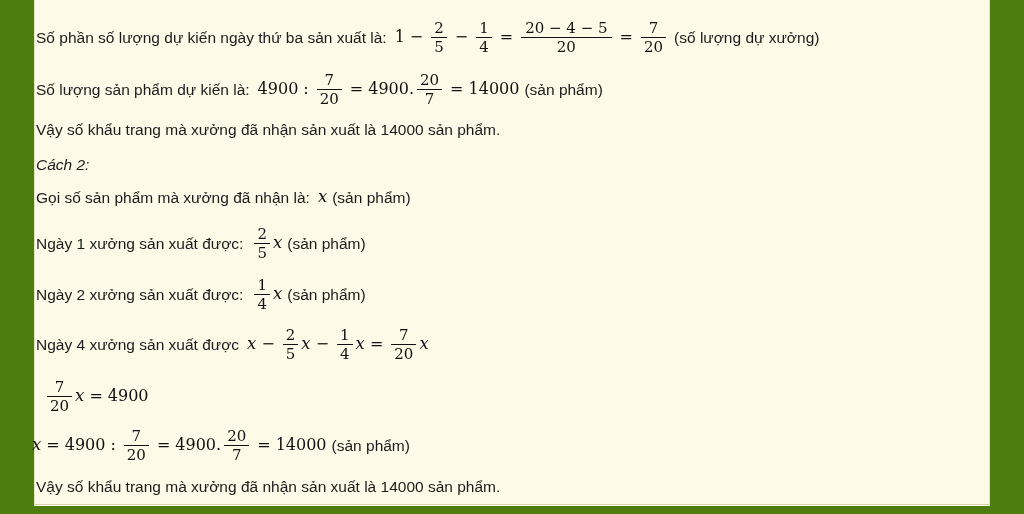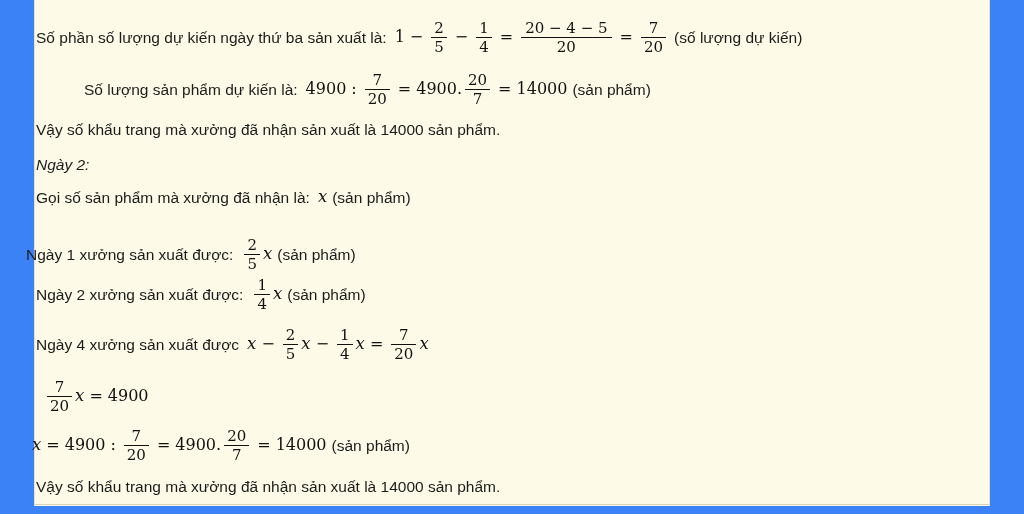--- a/index.html
+++ b/index.html
@@ -10,21 +10,21 @@
     width: 1024px;
     height: 514px;
     background: #ffffff;
     font-family: "Liberation Sans", sans-serif;
     overflow: hidden;
   }
   .page {
     position: relative;
     width: 1024px;
     height: 514px;
-    background: #3b82f6;
+    background: #4d7c0f;
   }
   .paper {
     position: absolute;
     left: 34px;
     top: 0;
     width: 956px;
     height: 506px;
     background: #fdfbe8;
     border-left: 1px solid #e6e2c4;
     border-right: 1px solid #e6e2c4;
@@ -48,25 +48,25 @@
     color: #1b1b1b;
     font-size: 15.5px;
     line-height: 1.15;
     display: flex;
     align-items: center;
     flex-wrap: nowrap;
     white-space: nowrap;
   }
   
   .l1 { position: absolute; left: 18px; top: 20px; }
-  .l2 { position: absolute; left: 18px; top: 72px; margin-left: 48px; }
+  .l2 { position: absolute; left: 18px; top: 72px; }
   .l3 { position: absolute; left: 18px; top: 121px; }
   .l4 { position: absolute; left: 18px; top: 156px; }
   .l5 { position: absolute; left: 18px; top: 188px; text-align: center; }
-  .l6 { position: absolute; left: 8px; top: 226px; margin-top: 11px; }
+  .l6 { position: absolute; left: 18px; top: 226px; }
   .l7 { position: absolute; left: 18px; top: 277px; }
   .l8 { position: absolute; left: 18px; top: 327px; }
   .l9 { position: absolute; left: 18px; top: 379px; }
   .l10 { position: absolute; left: 14px; top: 428px; }
   .l11 { position: absolute; left: 18px; top: 478px; }
 
   .txt { font-family: "Liberation Sans", sans-serif; font-size: 15.5px; color: #1b1b1b; }
   .italic { font-style: italic; }
   .math {
     font-family: "DejaVu Serif", serif;
@@ -144,21 +144,21 @@
           <span class="den">20</span>
         </span>
         <span class="op">=</span>
         <span class="frac">
           <span class="num">7</span>
           <span class="bar"></span>
           <span class="den">20</span>
         </span>
       </span>
       <span class="sp"></span>
-      <span class="txt">(số lượng dự kiến)</span>
+      <span class="txt">(số lượng dự xưởng)</span>
     </div>
 
     <div class="line l2">
       <span class="txt">Số lượng sản phẩm dự kiến là:</span>
       <span class="sp2"></span>
       <span class="math">
         <span>4900</span>
         <span class="op">:</span>
         <span class="frac">
           <span class="num">7</span>
@@ -178,21 +178,21 @@
       </span>
       <span class="sp"></span>
       <span class="txt">(sản phẩm)</span>
     </div>
 
     <div class="line l3">
       <span class="txt">Vậy số khẩu trang mà xưởng đã nhận sản xuất là 14000 sản phẩm.</span>
     </div>
 
     <div class="line l4">
-      <span class="txt italic">Ngày 2:</span>
+      <span class="txt italic">Cách 2:</span>
     </div>
 
     <div class="line l5">
       <span class="txt">Gọi số sản phẩm mà xưởng đã nhận là:</span>
       <span class="sp2"></span>
       <span class="mathvar">x</span>
       <span class="sp"></span>
       <span class="txt">(sản phẩm)</span>
     </div>
 

